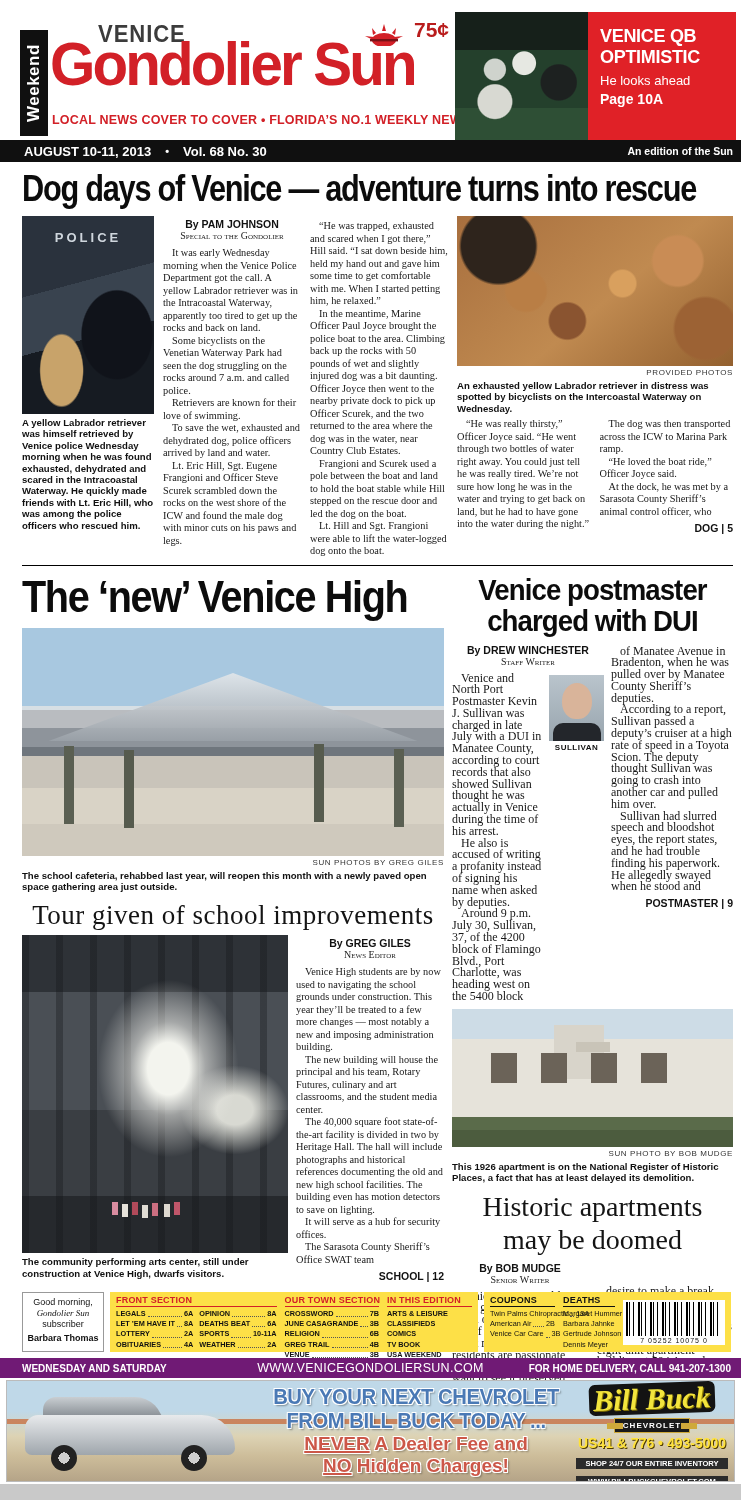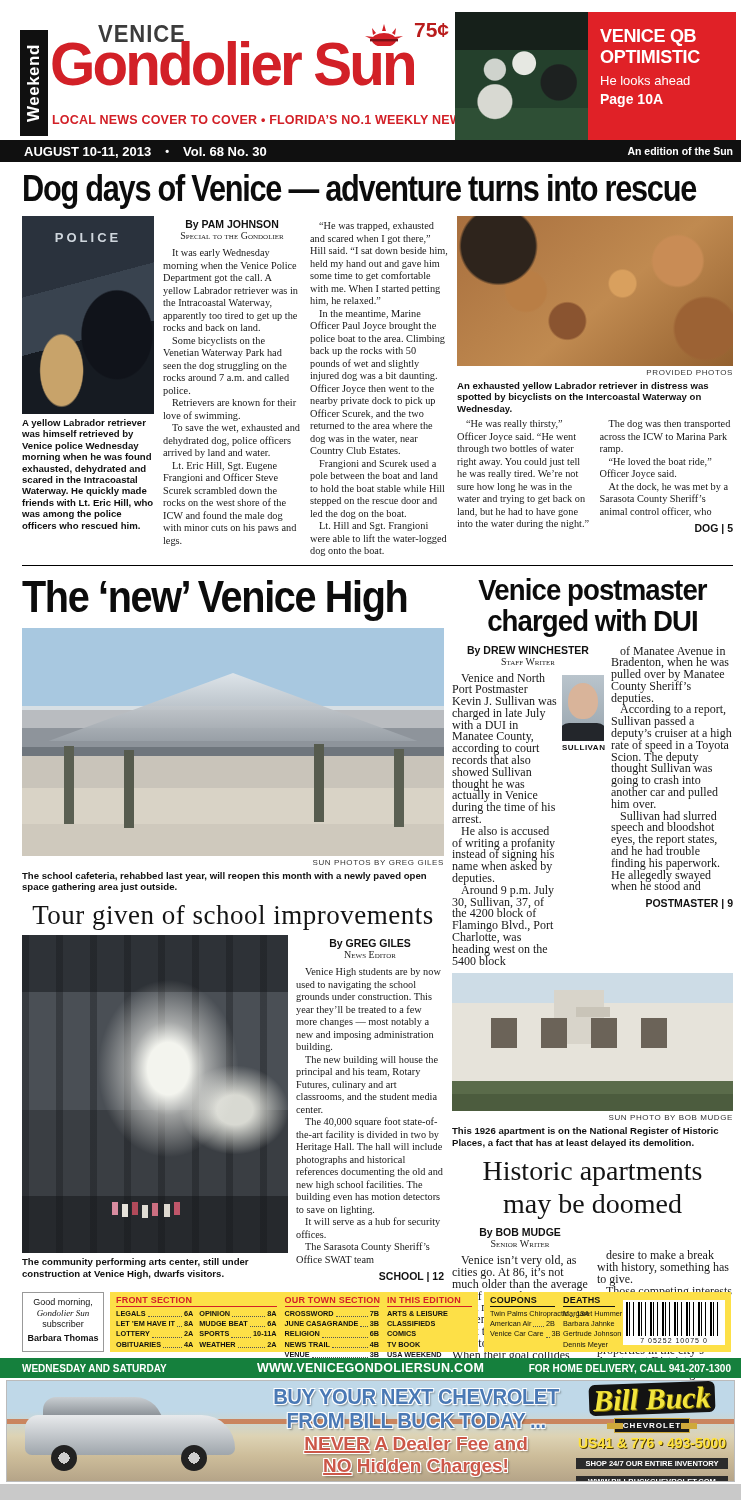--- a/index.html
+++ b/index.html
@@ -86,21 +86,21 @@
       linear-gradient(180deg,#2e3237 0 18%,#4a4f55 18% 55%,#3a3e43 55% 82%,#26292d 82% 100%);}
   .figures{position:absolute;left:34%;bottom:12%;width:6px;height:13px;background:#d98ca0;
      box-shadow:10px 2px 0 #e6e2da,20px 0 0 #b14a5a,30px 3px 0 #e0dcd4,40px 1px 0 #cc6f81,52px 2px 0 #ded9d0,62px 0 0 #c0566a;}
   .school-text{flex:1;min-width:0;}
   .headline-m{font-size:30px;line-height:31px;font-weight:bold;letter-spacing:-1px;text-align:center;
     transform:scaleX(.92);margin:4px 0 6px;color:#0c0c0c;}
   .pm-cols{display:flex;gap:7px;}
   .pm-col1{width:152px;flex:none;}
   .pm-col2{flex:1;min-width:0;}
   .rc .bodytext p{font-size:12px;line-height:11.8px;}
-  .mug-float{float:right;width:42px;margin:2px 0 14px 5px;}
+  .mug-float{float:right;width:55px;margin:2px 0 14px 5px;}
   .mugshot{height:66px;background:linear-gradient(180deg,#b9c4cc,#98a5ae);position:relative;overflow:hidden;}
   .mugshot:before{content:"";position:absolute;left:50%;top:8px;transform:translateX(-50%);width:30px;height:36px;border-radius:50% 50% 46% 46%;background:#d9b49a;}
   .mugshot:after{content:"";position:absolute;left:50%;bottom:-4px;transform:translateX(-50%);width:48px;height:22px;border-radius:10px 10px 0 0;background:#23262b;}
   .mug-label{font-weight:bold;font-size:8px;text-align:center;letter-spacing:.5px;margin-top:2px;}
   .photo-apt{height:138px;background:
       linear-gradient(180deg,#cddce6 0 22%,#e6e3da 22% 78%,#5a6b4a 78% 88%,#4c5c3e 88% 100%);}
   .photo-apt:before{content:"";position:absolute;left:14%;top:32%;width:26px;height:30px;background:#6b6358;
      box-shadow:50px 0 0 #6b6358,100px 0 0 #6b6358,150px 0 0 #6b6358,75px -16px 0 12px #d8d4ca;}
   .photo-apt:after{content:"";position:absolute;left:44%;top:24%;width:34px;height:10px;background:#c9c4b8;}
   
@@ -117,23 +117,23 @@
   .idx-head.blk{color:#111;border-color:#111;}
   .idx-col{flex:1;min-width:0;}
   .front-cols{display:flex;gap:6px;}
   .front-cols>div{flex:1;min-width:0;}
   .idx-item{display:flex;align-items:flex-end;font-size:7.3px;font-weight:bold;line-height:10.2px;white-space:nowrap;}
   .idx-item .dots{flex:1;border-bottom:1px dotted #555;margin:0 2px 2px;min-width:4px;}
   .idx-line{font-size:7.3px;font-weight:bold;line-height:10.2px;white-space:nowrap;}
   .barcode{width:96px;flex:none;background:#fff;padding:2px 3px 1px;align-self:center;}
   .barcode-stripes{height:34px;background:repeating-linear-gradient(90deg,#000 0 2px,#fff 2px 3px,#000 3px 4px,#fff 4px 7px,#000 7px 8px,#fff 8px 12px);}
   .barcode-num{font-size:7px;text-align:center;letter-spacing:1px;margin-top:1px;}
-  .blackbar{height:20px;background:#15803d;color:#fff;display:flex;align-items:center;padding:0 10px 0 22px;position:relative;}
+  .blackbar{height:20px;background:#701a75;color:#fff;display:flex;align-items:center;padding:0 10px 0 22px;position:relative;}
   .blackbar .bb-left{font-weight:bold;font-size:10px;}
-  .blackbar .bb-center{position:absolute;left:50%;transform:translateX(-50%);font-weight:bold;font-size:12.5px;letter-spacing:.3px;}
+  .blackbar .bb-center{position:absolute;left:50%;transform:translateX(-50%);font-weight:normal;font-size:12.5px;letter-spacing:.3px;}
   .blackbar .bb-right{margin-left:auto;font-weight:bold;font-size:10px;}
   
   .ad{height:100px;margin:2px 6px;border:1px solid #bbb;position:relative;overflow:hidden;
       background:linear-gradient(180deg,#bfd8e8 0 30%,#ddd3b4 55%,#cdbd9a 75%,#b5a488 100%);}
   .ad:before{content:"";position:absolute;left:0;top:38px;width:100%;height:5px;background:#c9622e;opacity:.7;}
   .ad-car{position:absolute;left:18px;top:16px;width:230px;height:74px;}
   .ad-car .car-body{position:absolute;left:0;top:18px;width:210px;height:40px;background:linear-gradient(180deg,#e8eaec,#9fa6ac);border-radius:16px 40px 8px 8px;}
   .ad-car .car-cab{position:absolute;left:18px;top:0;width:120px;height:28px;background:linear-gradient(180deg,#c9ced2,#6d747b);border-radius:14px 30px 0 0;}
   .ad-car .wheel{position:absolute;bottom:0;width:26px;height:26px;border-radius:50%;background:radial-gradient(circle,#cfcfcf 0 30%,#222 31%);}
   .ad-car .w1{left:26px;} .ad-car .w2{left:156px;}
@@ -391,21 +391,21 @@
               </div>
             <div>
 
                 <div class="idx-item">
                   <span>OPINION</span>
                   <span class="dots"></span>
                   <span>8A</span>
                 </div>
 
                 <div class="idx-item">
-                  <span>MUDGE BEAT</span>
+                  <span>DEATHS BEAT</span>
                   <span class="dots"></span>
                   <span>6A</span>
                 </div>
 
                 <div class="idx-item">
                   <span>SPORTS</span>
                   <span class="dots"></span>
                   <span>10-11A</span>
                 </div>
 
@@ -433,21 +433,21 @@
                 <span>3B</span>
               </div>
 
               <div class="idx-item">
                 <span>RELIGION</span>
                 <span class="dots"></span>
                 <span>6B</span>
               </div>
 
               <div class="idx-item">
-                <span>NEWS TRAIL</span>
+                <span>GREG TRAIL</span>
                 <span class="dots"></span>
                 <span>4B</span>
               </div>
 
               <div class="idx-item">
                 <span>VENUE</span>
                 <span class="dots"></span>
                 <span>3B</span>
               </div>
             </div>

